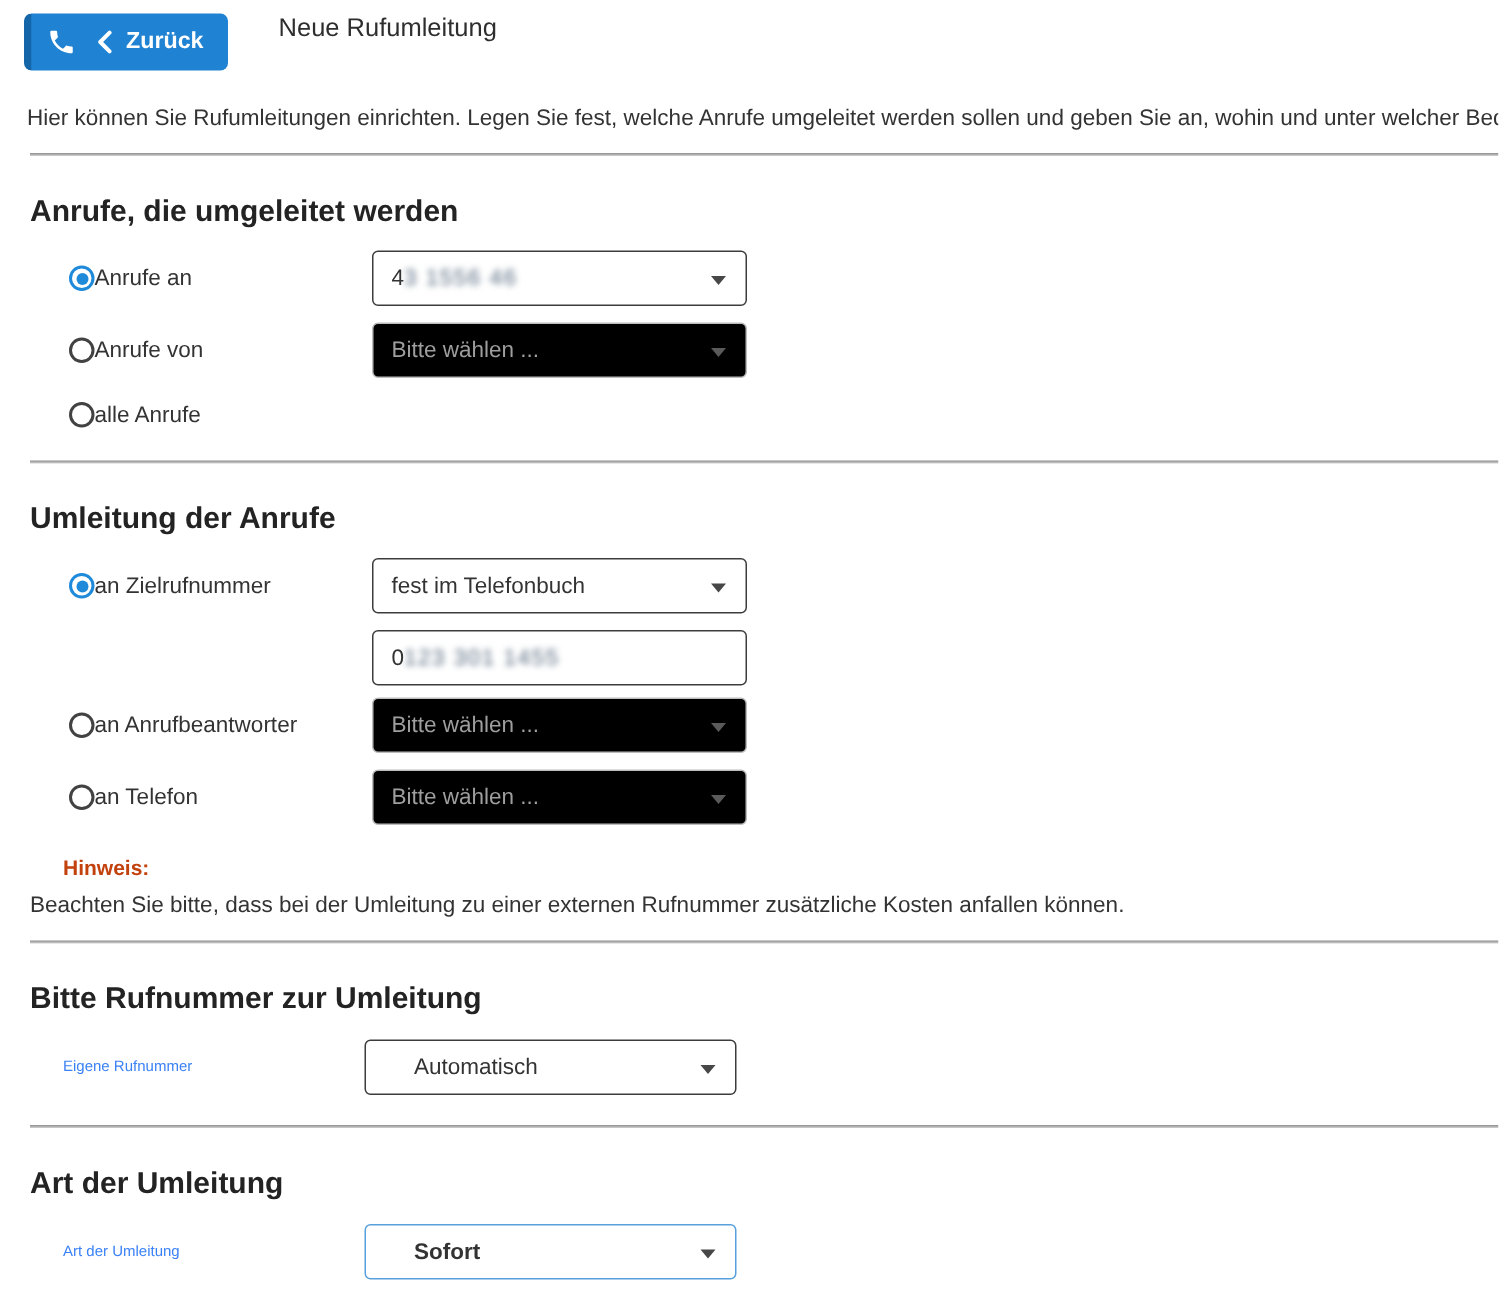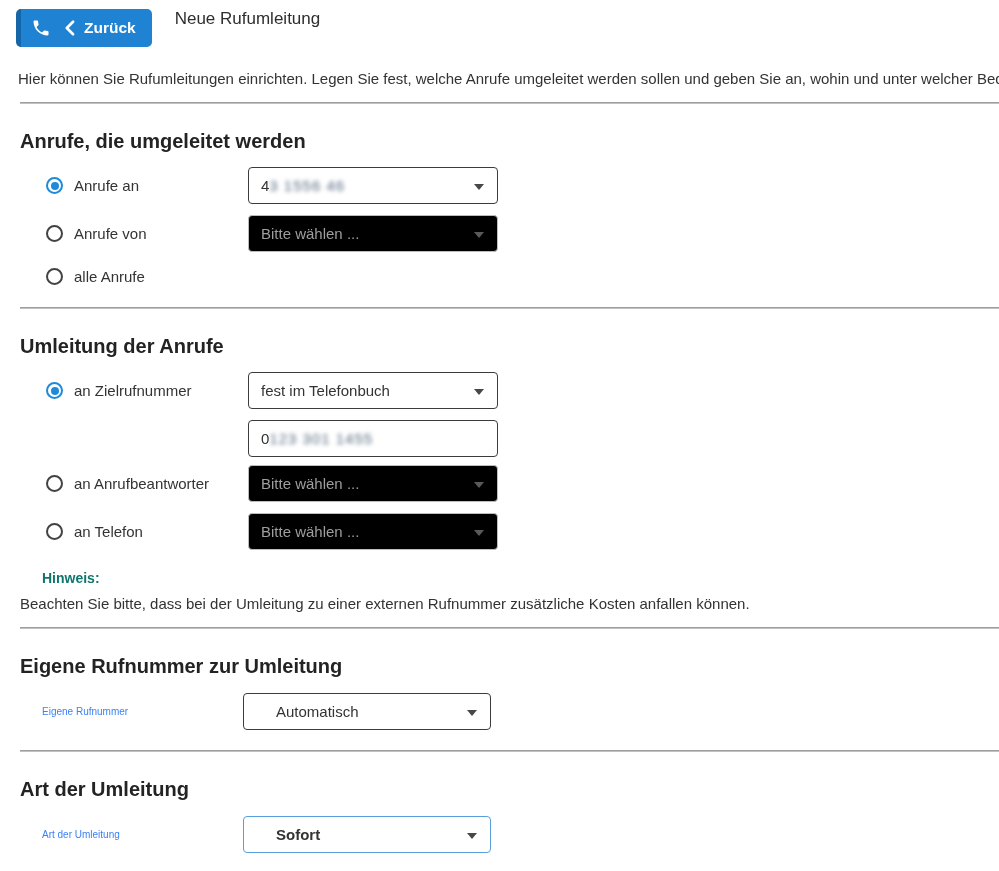--- a/index.html
+++ b/index.html
@@ -7,21 +7,21 @@
     font-family: "Liberation Sans", "DejaVu Sans", sans-serif; color:#333; }
 
   
   .header { display:flex; margin:9px 0 0 16px; height:38px; }
   .back-btn { display:inline-flex; align-items:center; height:38px;
     background:#1f82d2; border-left:5px solid #1566a8; border:0; border-left:5px solid #1566a8;
     border-radius:5px; padding:0 16px 0 10px; cursor:pointer; }
   .back-btn .phone { width:20px; height:20px; display:block; }
   .back-btn .chev { width:11px; height:16px; display:block; margin:0 9px 0 13px; }
   .back-btn .lbl { color:#fff; font-weight:700; font-size:15.5px; line-height:1; }
-  .page-title { font-size:17px; color:#2e2e2e; margin-left:23px; }
+  .page-title { font-size:17px; color:#2e2e2e; margin-left:34px; }
 
   
   .intro { margin-top:23px; padding-left:18px; font-size:15px; color:#333;
     white-space:nowrap; overflow:hidden; width:999px; }
 
   
   .sep { height:2px; margin-left:20px;
     background:linear-gradient(to bottom,#8d8d8d,#d2d2d2); }
   .sep1 { margin-top:15px; }
   .sep2 { margin-top:19px; }
@@ -30,21 +30,21 @@
 
   
   .sec-heading { font-size:20px; font-weight:700; color:#232323;
     margin:26px 0 0 20px; height:20px; }
   .rows { margin-top:17px; }
 
   .srow { display:grid; grid-template-columns:228px 250px; padding-left:20px;
     align-items:center; margin-bottom:11px; }
   .srow.short { margin-top:12px; margin-bottom:0; height:24px; }
   .srow.gap8 { margin-bottom:8px; }
-  .radio-cell { display:flex; align-items:center; gap:11px; padding-left:26px; }
+  .radio-cell { display:flex; align-items:center; padding-left:26px; }
   .rlabel { font-size:15px; color:#333; }
 
   .radio { width:17px; height:17px; border-radius:50%; border:2px solid #424242;
     background:#fff; flex:none; cursor:pointer; position:relative; }
   .radio.checked { border-color:#1f8ada; }
   .radio.checked::after { content:""; position:absolute; inset:2.5px;
     border-radius:50%; background:#1f8ada; }
 
   .select { position:relative; height:37px; width:250px; background:#fff;
     border:1px solid #3c3c3c; border-radius:4px; display:flex; align-items:center;
@@ -56,21 +56,21 @@
     border-left:5px solid transparent; border-right:5px solid transparent;
     border-top:6px solid #474747; }
   .select.disabled .arrow { border-top-color:#5a5a5a; }
 
   .textbox { height:37px; width:250px; border:1px solid #3c3c3c; border-radius:4px;
     background:#fff; display:flex; align-items:center; padding:0 12px;
     font-size:15px; color:#333; cursor:text; }
   .masked { filter:blur(2px); color:#55697e; letter-spacing:1px; }
 
   
-  .note-title { margin:20px 0 0 42px; font-size:14px; font-weight:700; color:#0f766e; }
+  .note-title { margin:20px 0 0 42px; font-size:14px; font-weight:700; color:#c2410c; }
   .note-text { margin:9px 0 0 20px; font-size:15px; color:#333; }
 
   
   .lrow { display:grid; grid-template-columns:223px 248px; padding-left:20px;
     align-items:center; margin-top:18px; }
   .lrow .llabel { padding-left:22px; font-size:10px; color:#3b82f6; }
   .lrow .select { width:248px;padding-left:32px; }
 </style>
 </head>
 <body>
@@ -178,21 +178,21 @@
       <span class="arrow"></span>
     </div>
   </div>
 
   <div class="note-title">Hinweis:</div>
   <div class="note-text">Beachten Sie bitte, dass bei der Umleitung zu einer externen Rufnummer zusätzliche Kosten anfallen können.</div>
 </div>
 
 <div class="sep sep3"></div>
 
-<div class="sec-heading">Eigene Rufnummer zur Umleitung</div>
+<div class="sec-heading">Bitte Rufnummer zur Umleitung</div>
 <div class="lrow">
   <div class="llabel">Eigene Rufnummer</div>
   <div class="select">
     <span>Automatisch</span>
     <span class="arrow"></span>
   </div>
 </div>
 
 <div class="sep sep4"></div>
 

